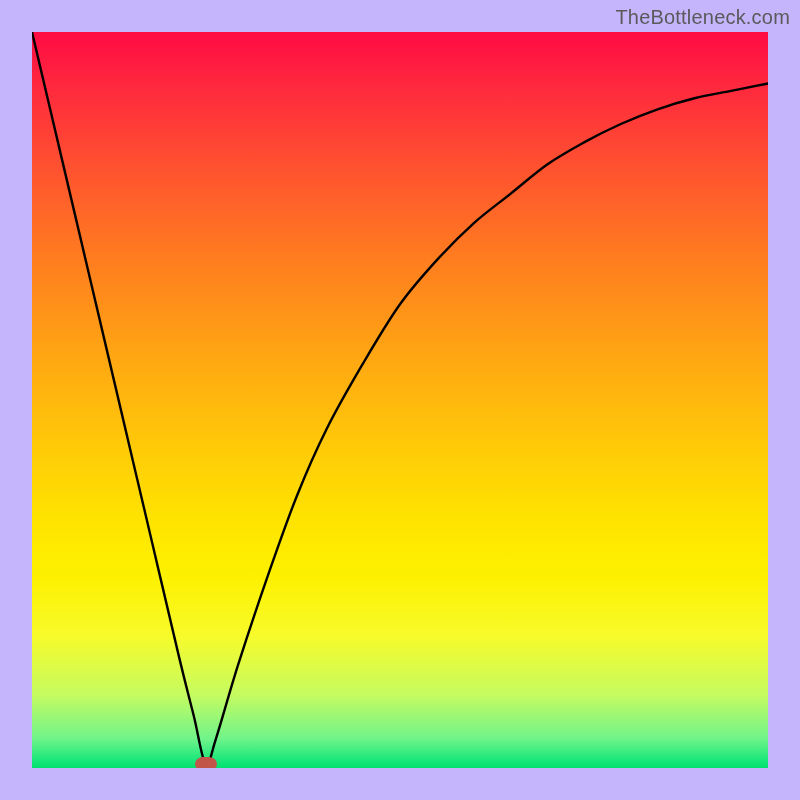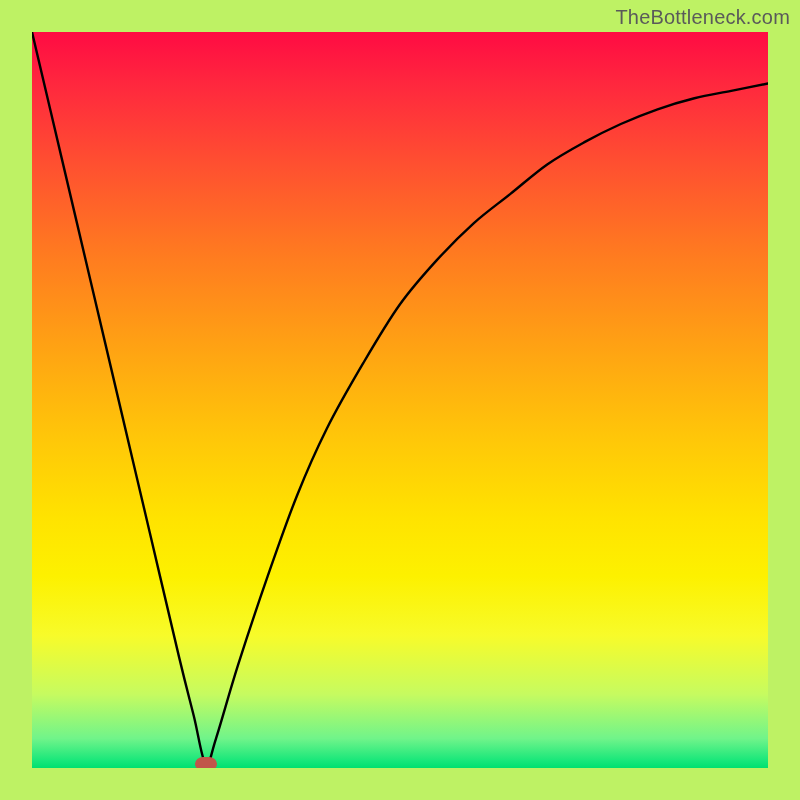--- a/index.html
+++ b/index.html
@@ -8,21 +8,21 @@
     width: 800px;
     height: 800px;
     background: #ffffff;
     font-family: Arial, Helvetica, sans-serif;
     overflow: hidden;
   }
   .frame {
     position: relative;
     width: 800px;
     height: 800px;
-    background: #bef264;
+    background: #c4b5fd;
     box-sizing: border-box;
   }
   .plot-area {
     position: absolute;
     left: 32px;
     top: 32px;
     width: 736px;
     height: 736px;
     overflow: hidden;
     background: linear-gradient(

